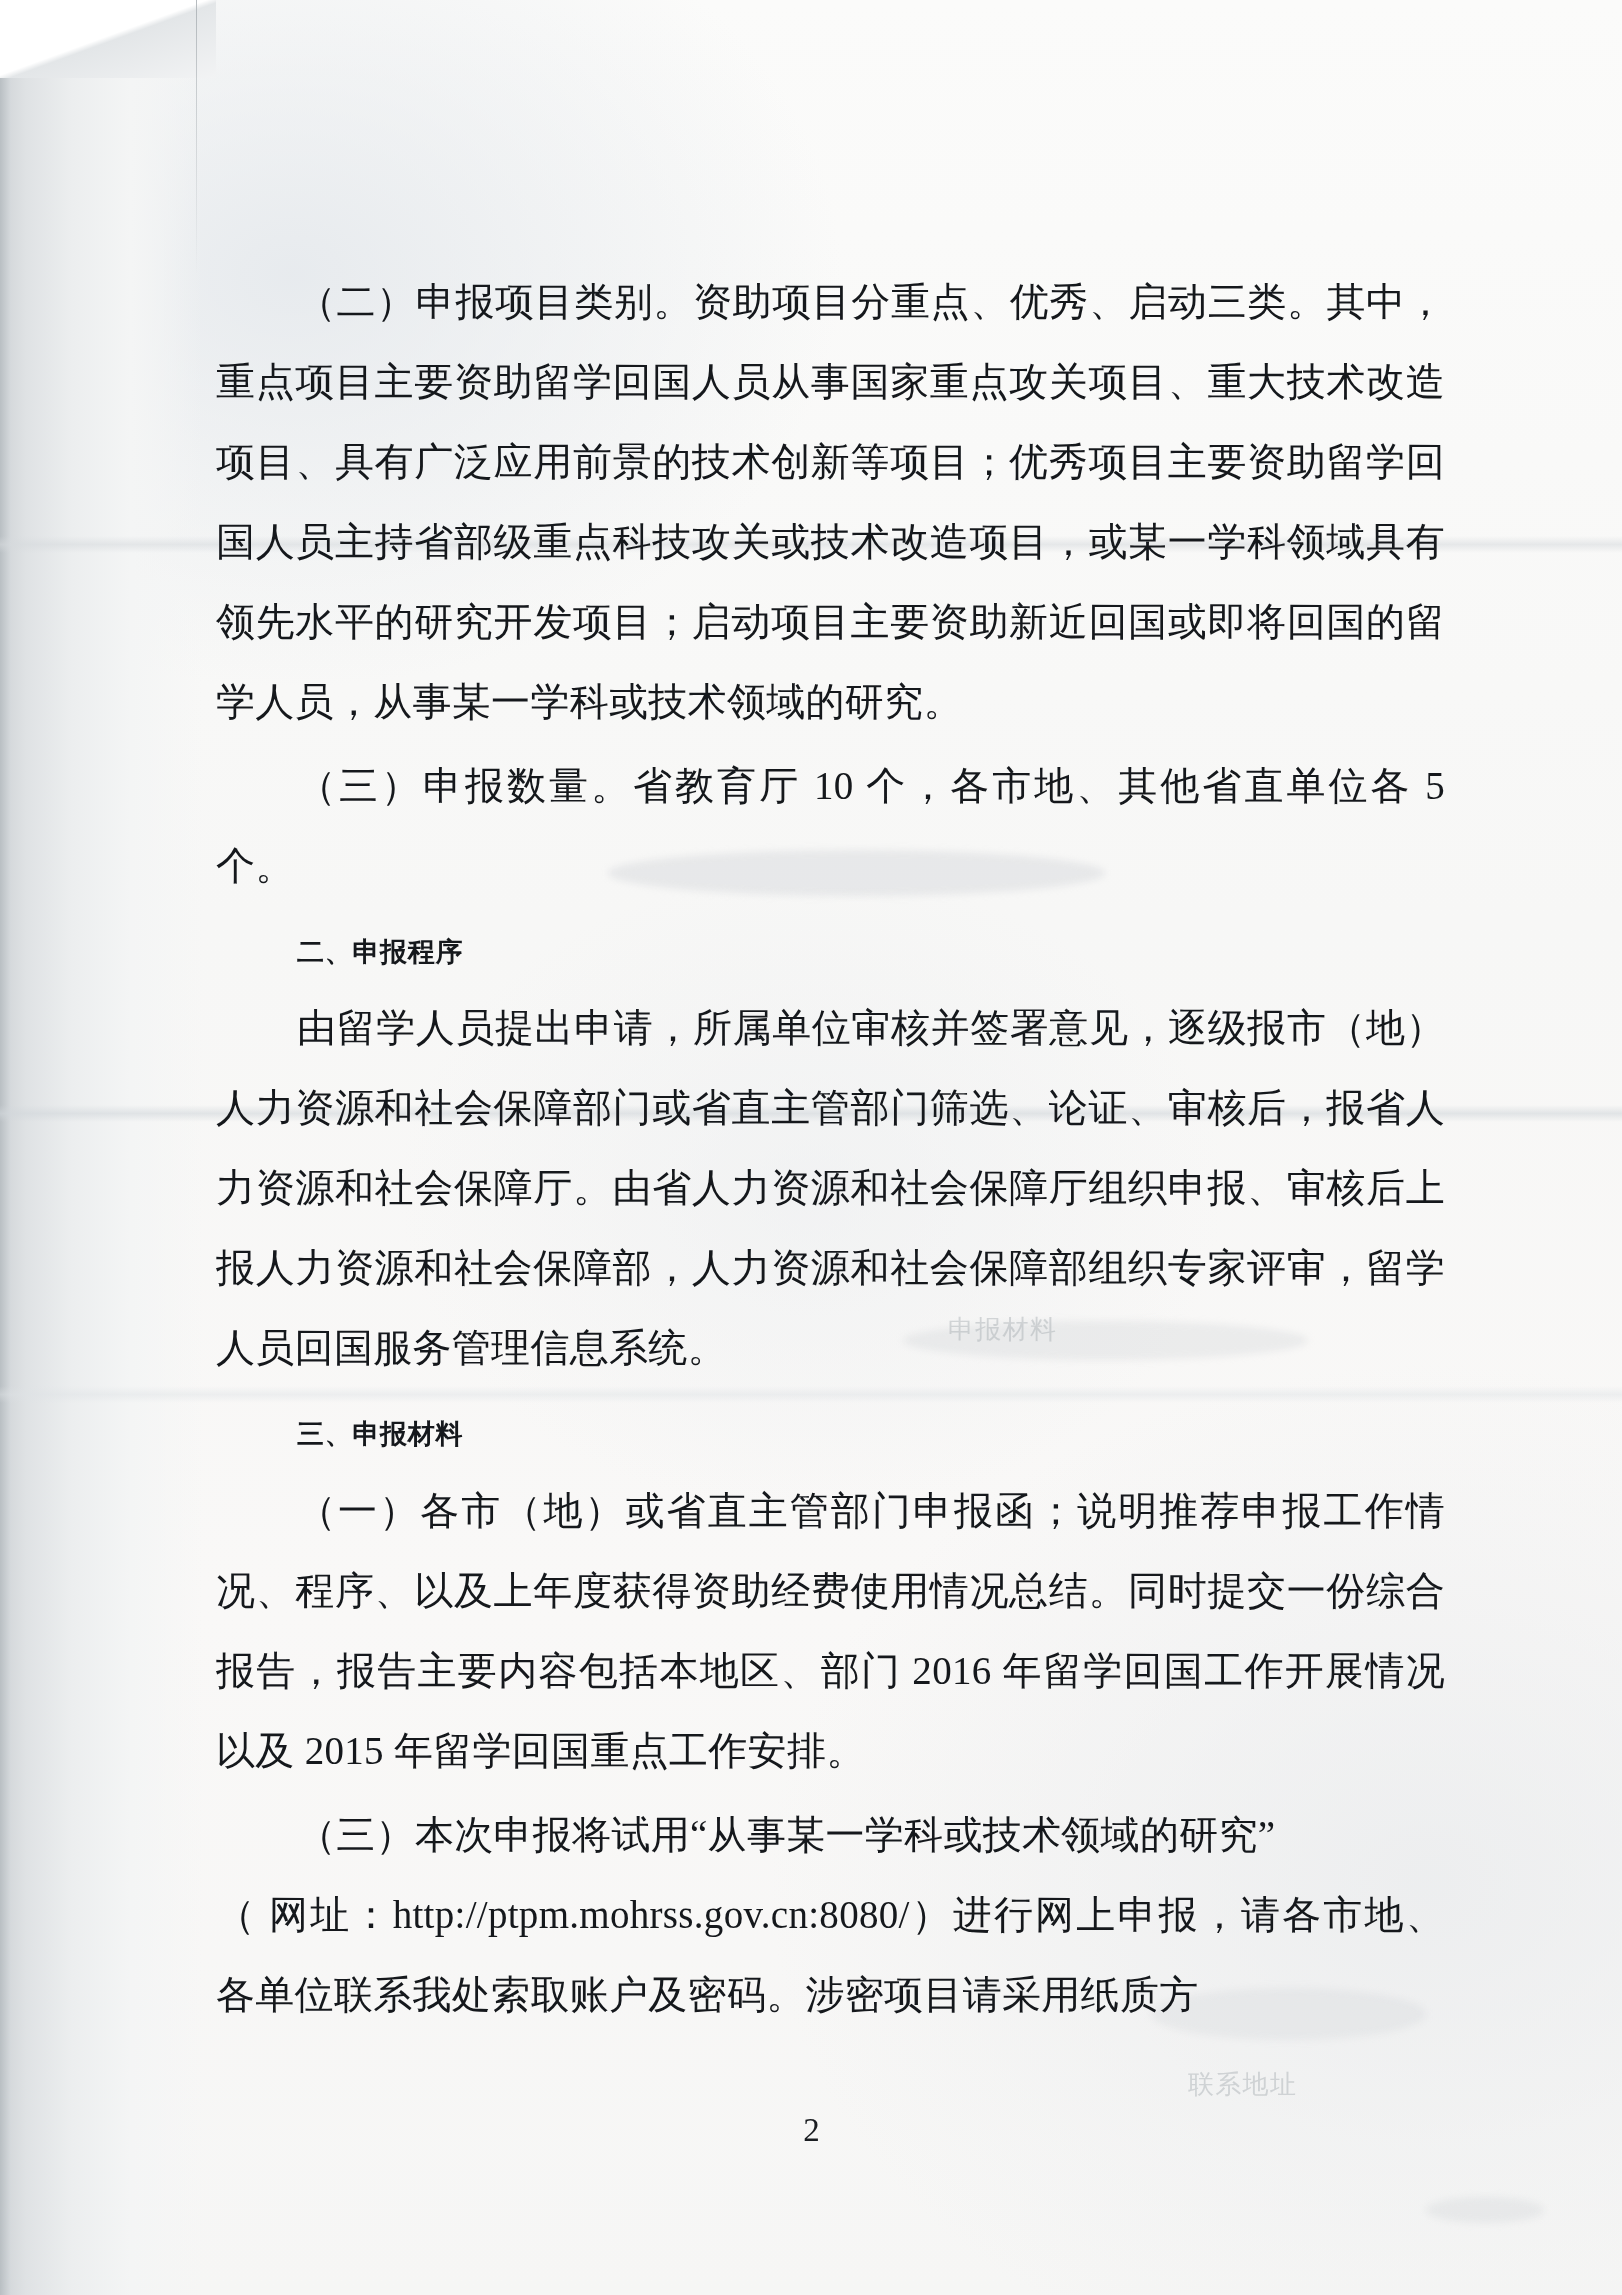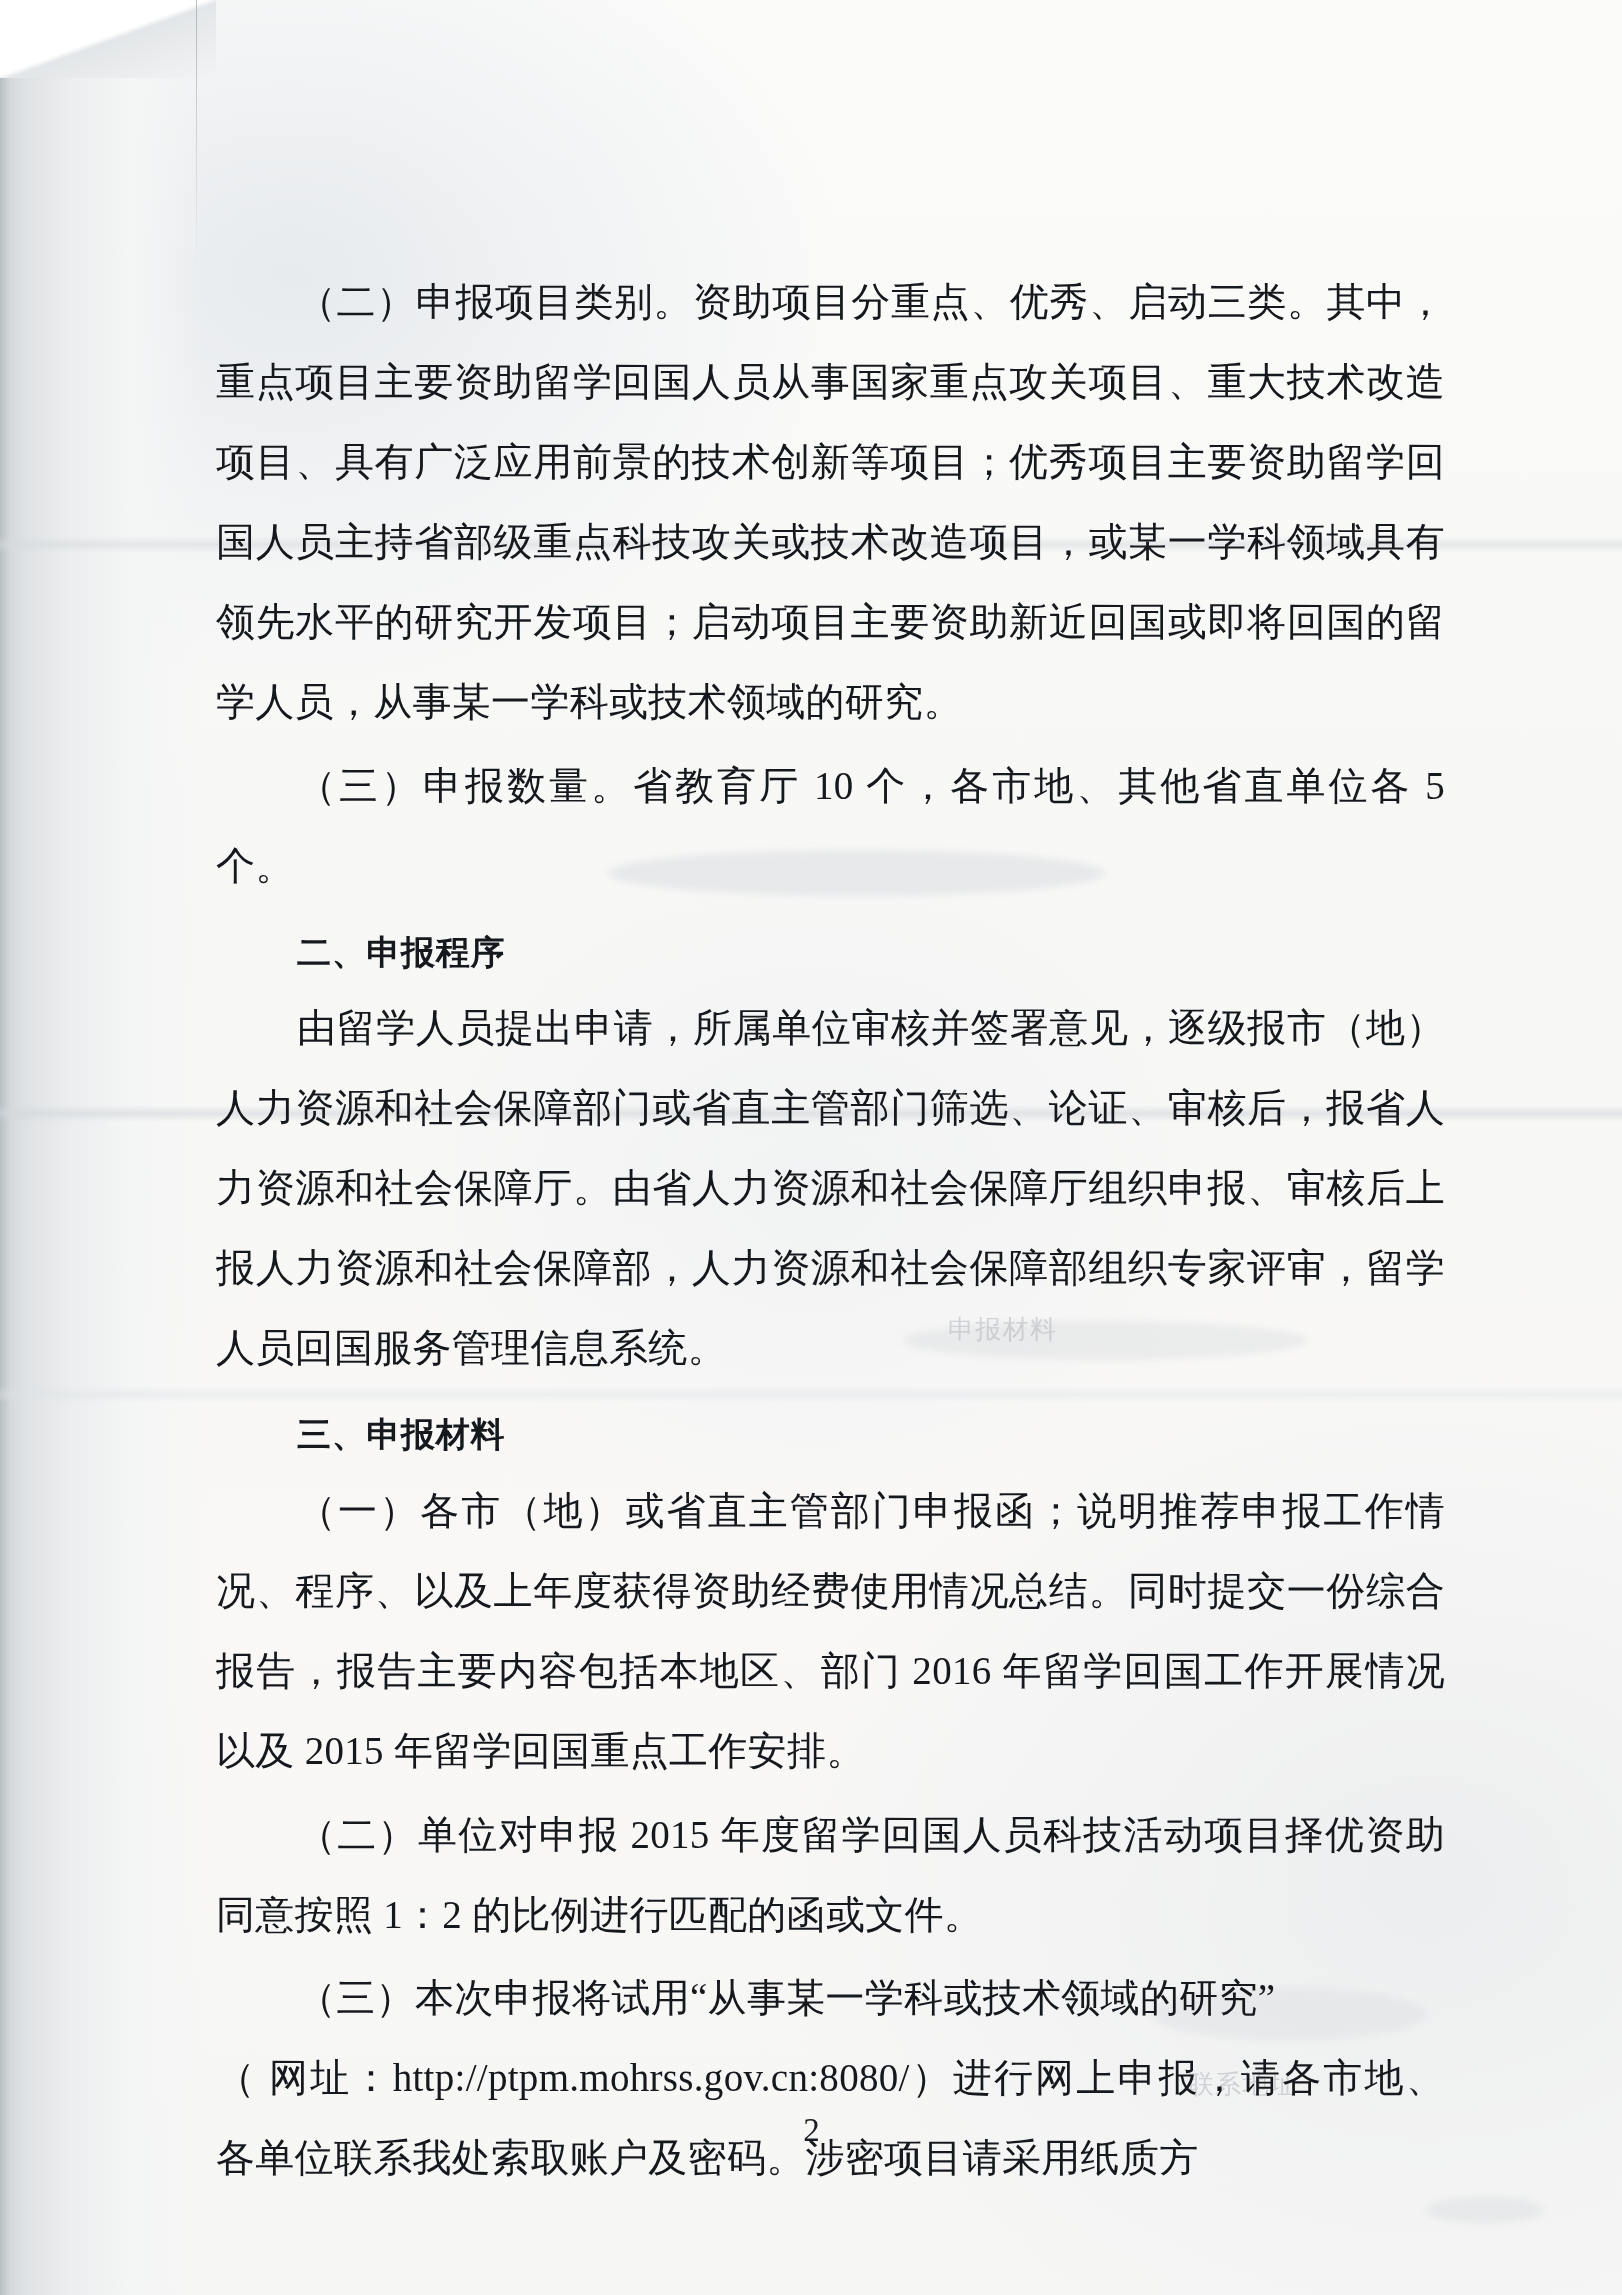--- a/index.html
+++ b/index.html
@@ -97,21 +97,21 @@
     margin: 0 0 3.9px 0;
     font-size: 39px;
     line-height: 80px;
     text-align: justify;
     text-justify: inter-ideograph;
     letter-spacing: 0.3px;
   }
   p.body.indent { text-indent: 81px; }
   h2.section {
     margin: 11.8px 0 2.6px 0;
-    font-size: 34px;
+    font-size: 27px;
     line-height: 68px;
     font-weight: bold;
     text-indent: 81px;
     font-family: "DejaVu Sans", "Liberation Sans", sans-serif;
     letter-spacing: 0.7px;
   }
   .url {
     font-family: "Liberation Serif", serif;
     letter-spacing: 0px;
   }
@@ -153,21 +153,20 @@
     <p class="body indent">（三）申报数量。省教育厅 10 个，各市地、其他省直单位各 5 个。</p>
 
     <h2 class="section">二、申报程序</h2>
 
     <p class="body indent">由留学人员提出申请，所属单位审核并签署意见，逐级报市（地）人力资源和社会保障部门或省直主管部门筛选、论证、审核后，报省人力资源和社会保障厅。由省人力资源和社会保障厅组织申报、审核后上报人力资源和社会保障部，人力资源和社会保障部组织专家评审，留学人员回国服务管理信息系统。</p>
 
     <h2 class="section">三、申报材料</h2>
 
     <p class="body indent">（一）各市（地）或省直主管部门申报函；说明推荐申报工作情况、程序、以及上年度获得资助经费使用情况总结。同时提交一份综合报告，报告主要内容包括本地区、部门 2016 年留学回国工作开展情况以及 2015 年留学回国重点工作安排。</p>
 
-    <p class="body indent">（二）单位对申报 2015 年度留学回国人员科技活动项目择优资助同意按照 1：2 的比例进行匹配的函或文件。</p>
 
     <p class="body indent" style="margin-bottom:0;">（三）本次申报将试用“从事某一学科或技术领域的研究”</p>
 
     <p class="body url">（ 网址：http://ptpm.mohrss.gov.cn:8080/）进行网上申报，请各市地、各单位联系我处索取账户及密码。涉密项目请采用纸质方</p>
 
   </div>
 
   <div class="pagenum">2</div>
 
 </div>

